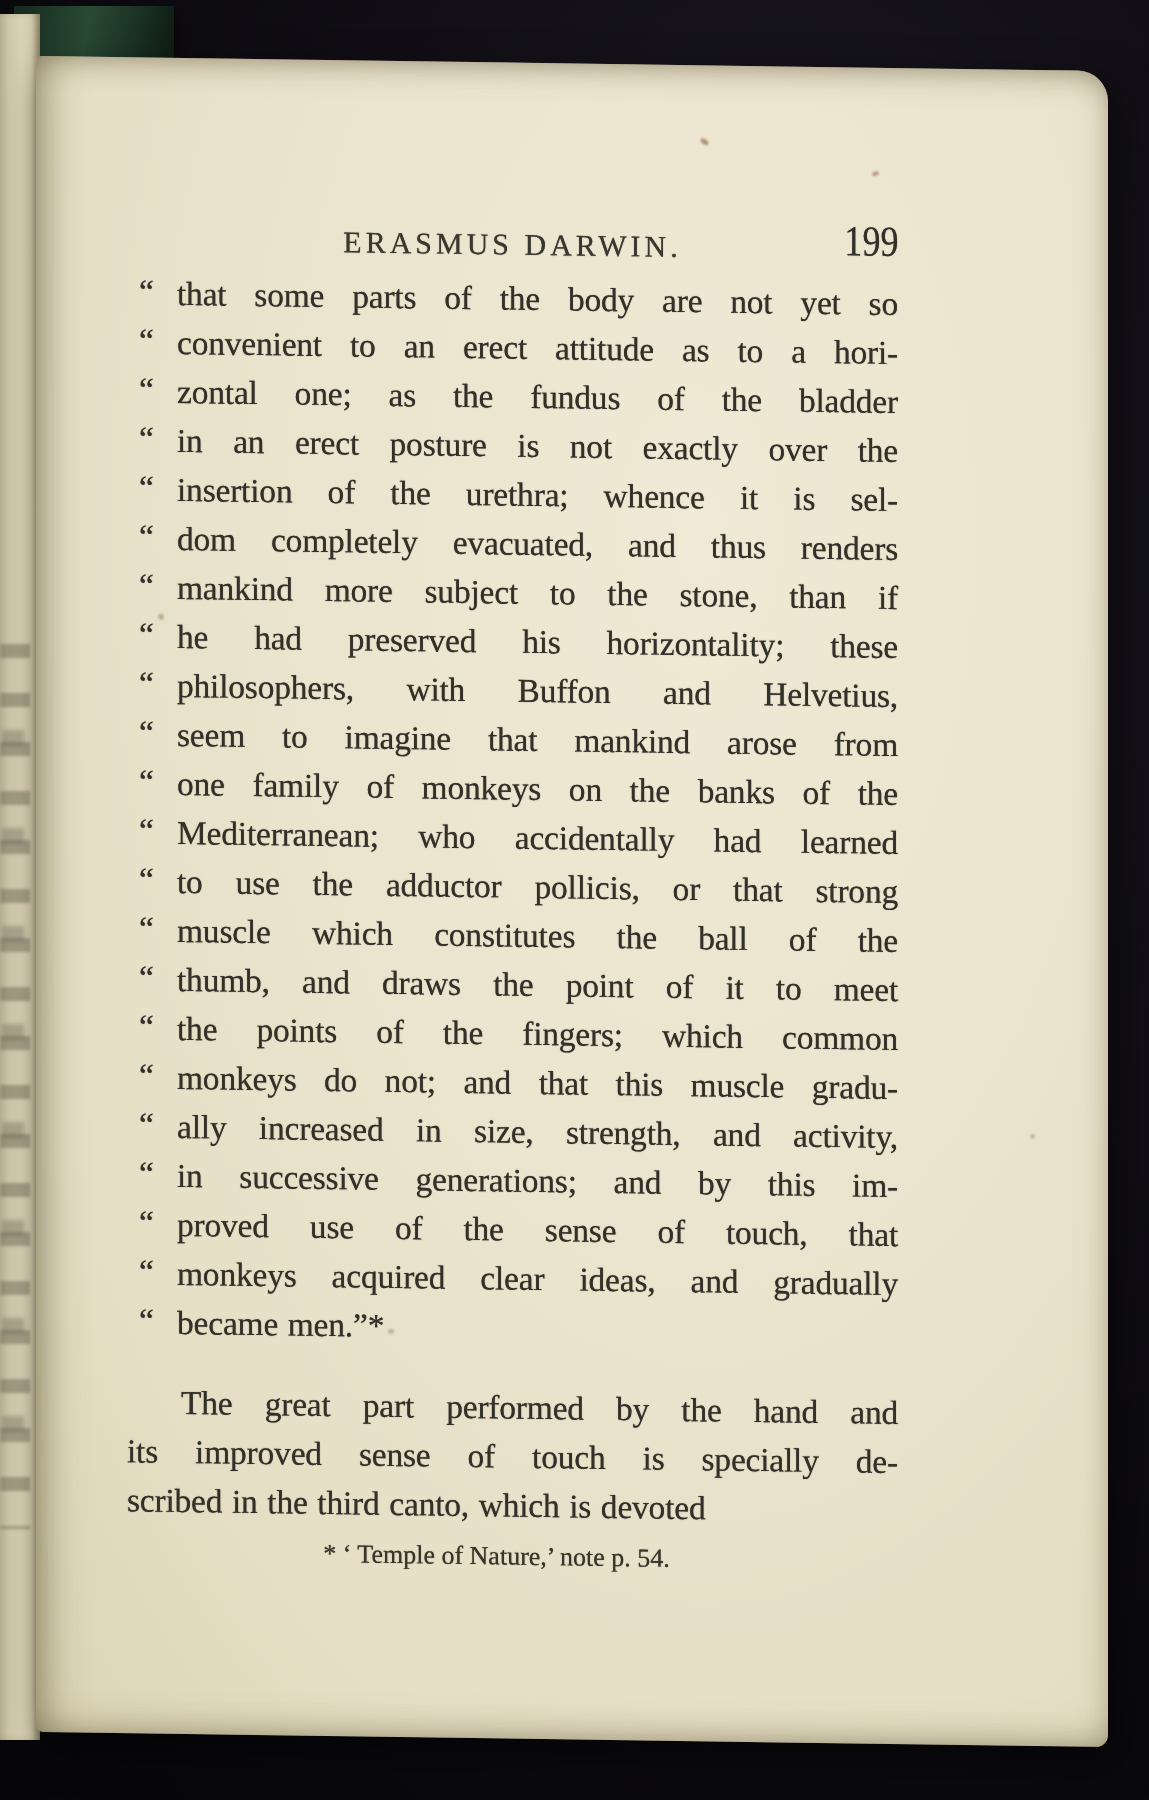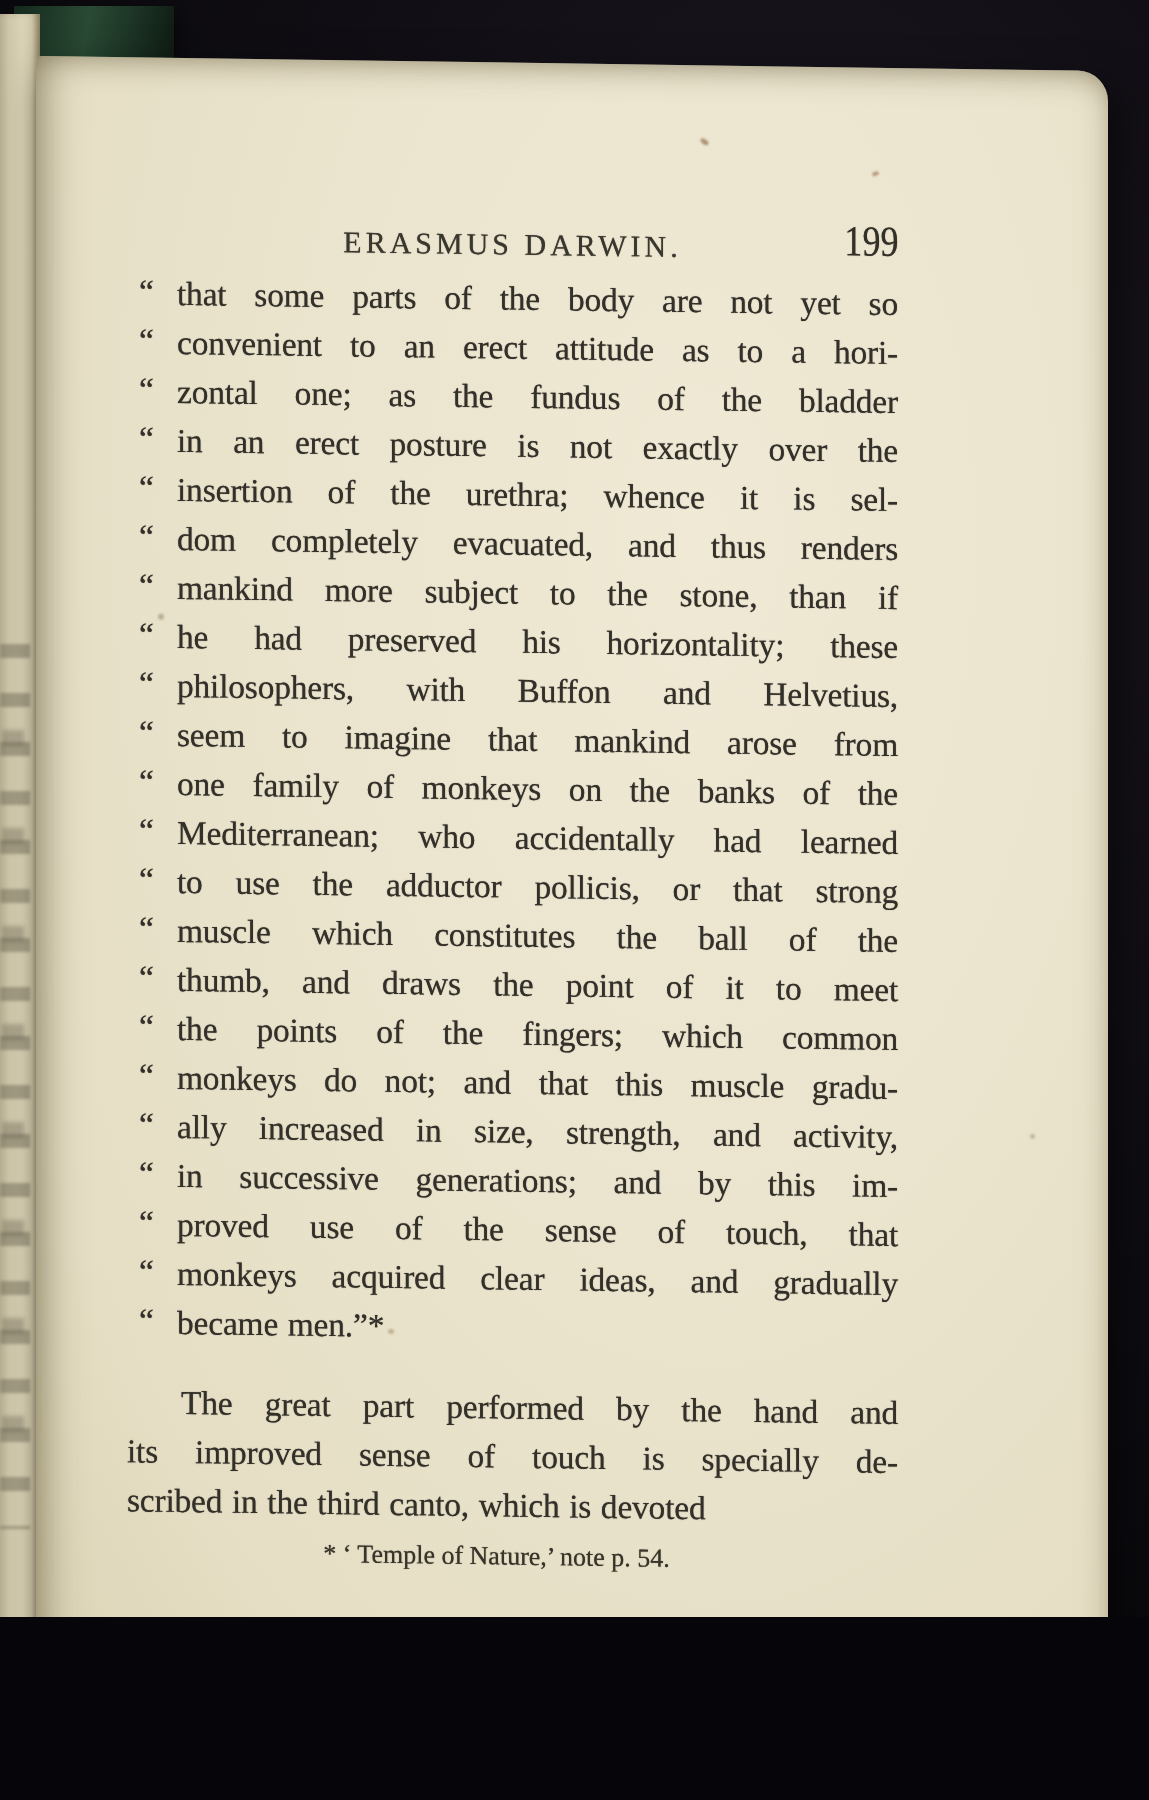--- a/index.html
+++ b/index.html
@@ -1,18 +1,18 @@
 <!DOCTYPE html>
 <html><head>
 <meta charset="utf-8">
 <style>
   html,body{margin:0;padding:0;background:#060509;}
   .scene{
     position:relative;
-    width:1149px;height:1617px;
+    width:1149px;height:1800px;
     overflow:hidden;
     background:
       radial-gradient(ellipse at 68% 30%, #1b1820 0%, #110f15 45%, #0a090d 75%, #060508 100%);
     font-family:"Liberation Serif", serif;
   }
   
   .facing-edge{
     position:absolute;left:0;top:14px;width:40px;height:1726px;
     background:linear-gradient(to right,#b7ae92 0%,#cfc7aa 22%,#dbd3b6 55%,#d3caab 80%,#a99f80 100%);
     box-shadow:inset -6px 0 10px -4px rgba(60,50,30,.45);

